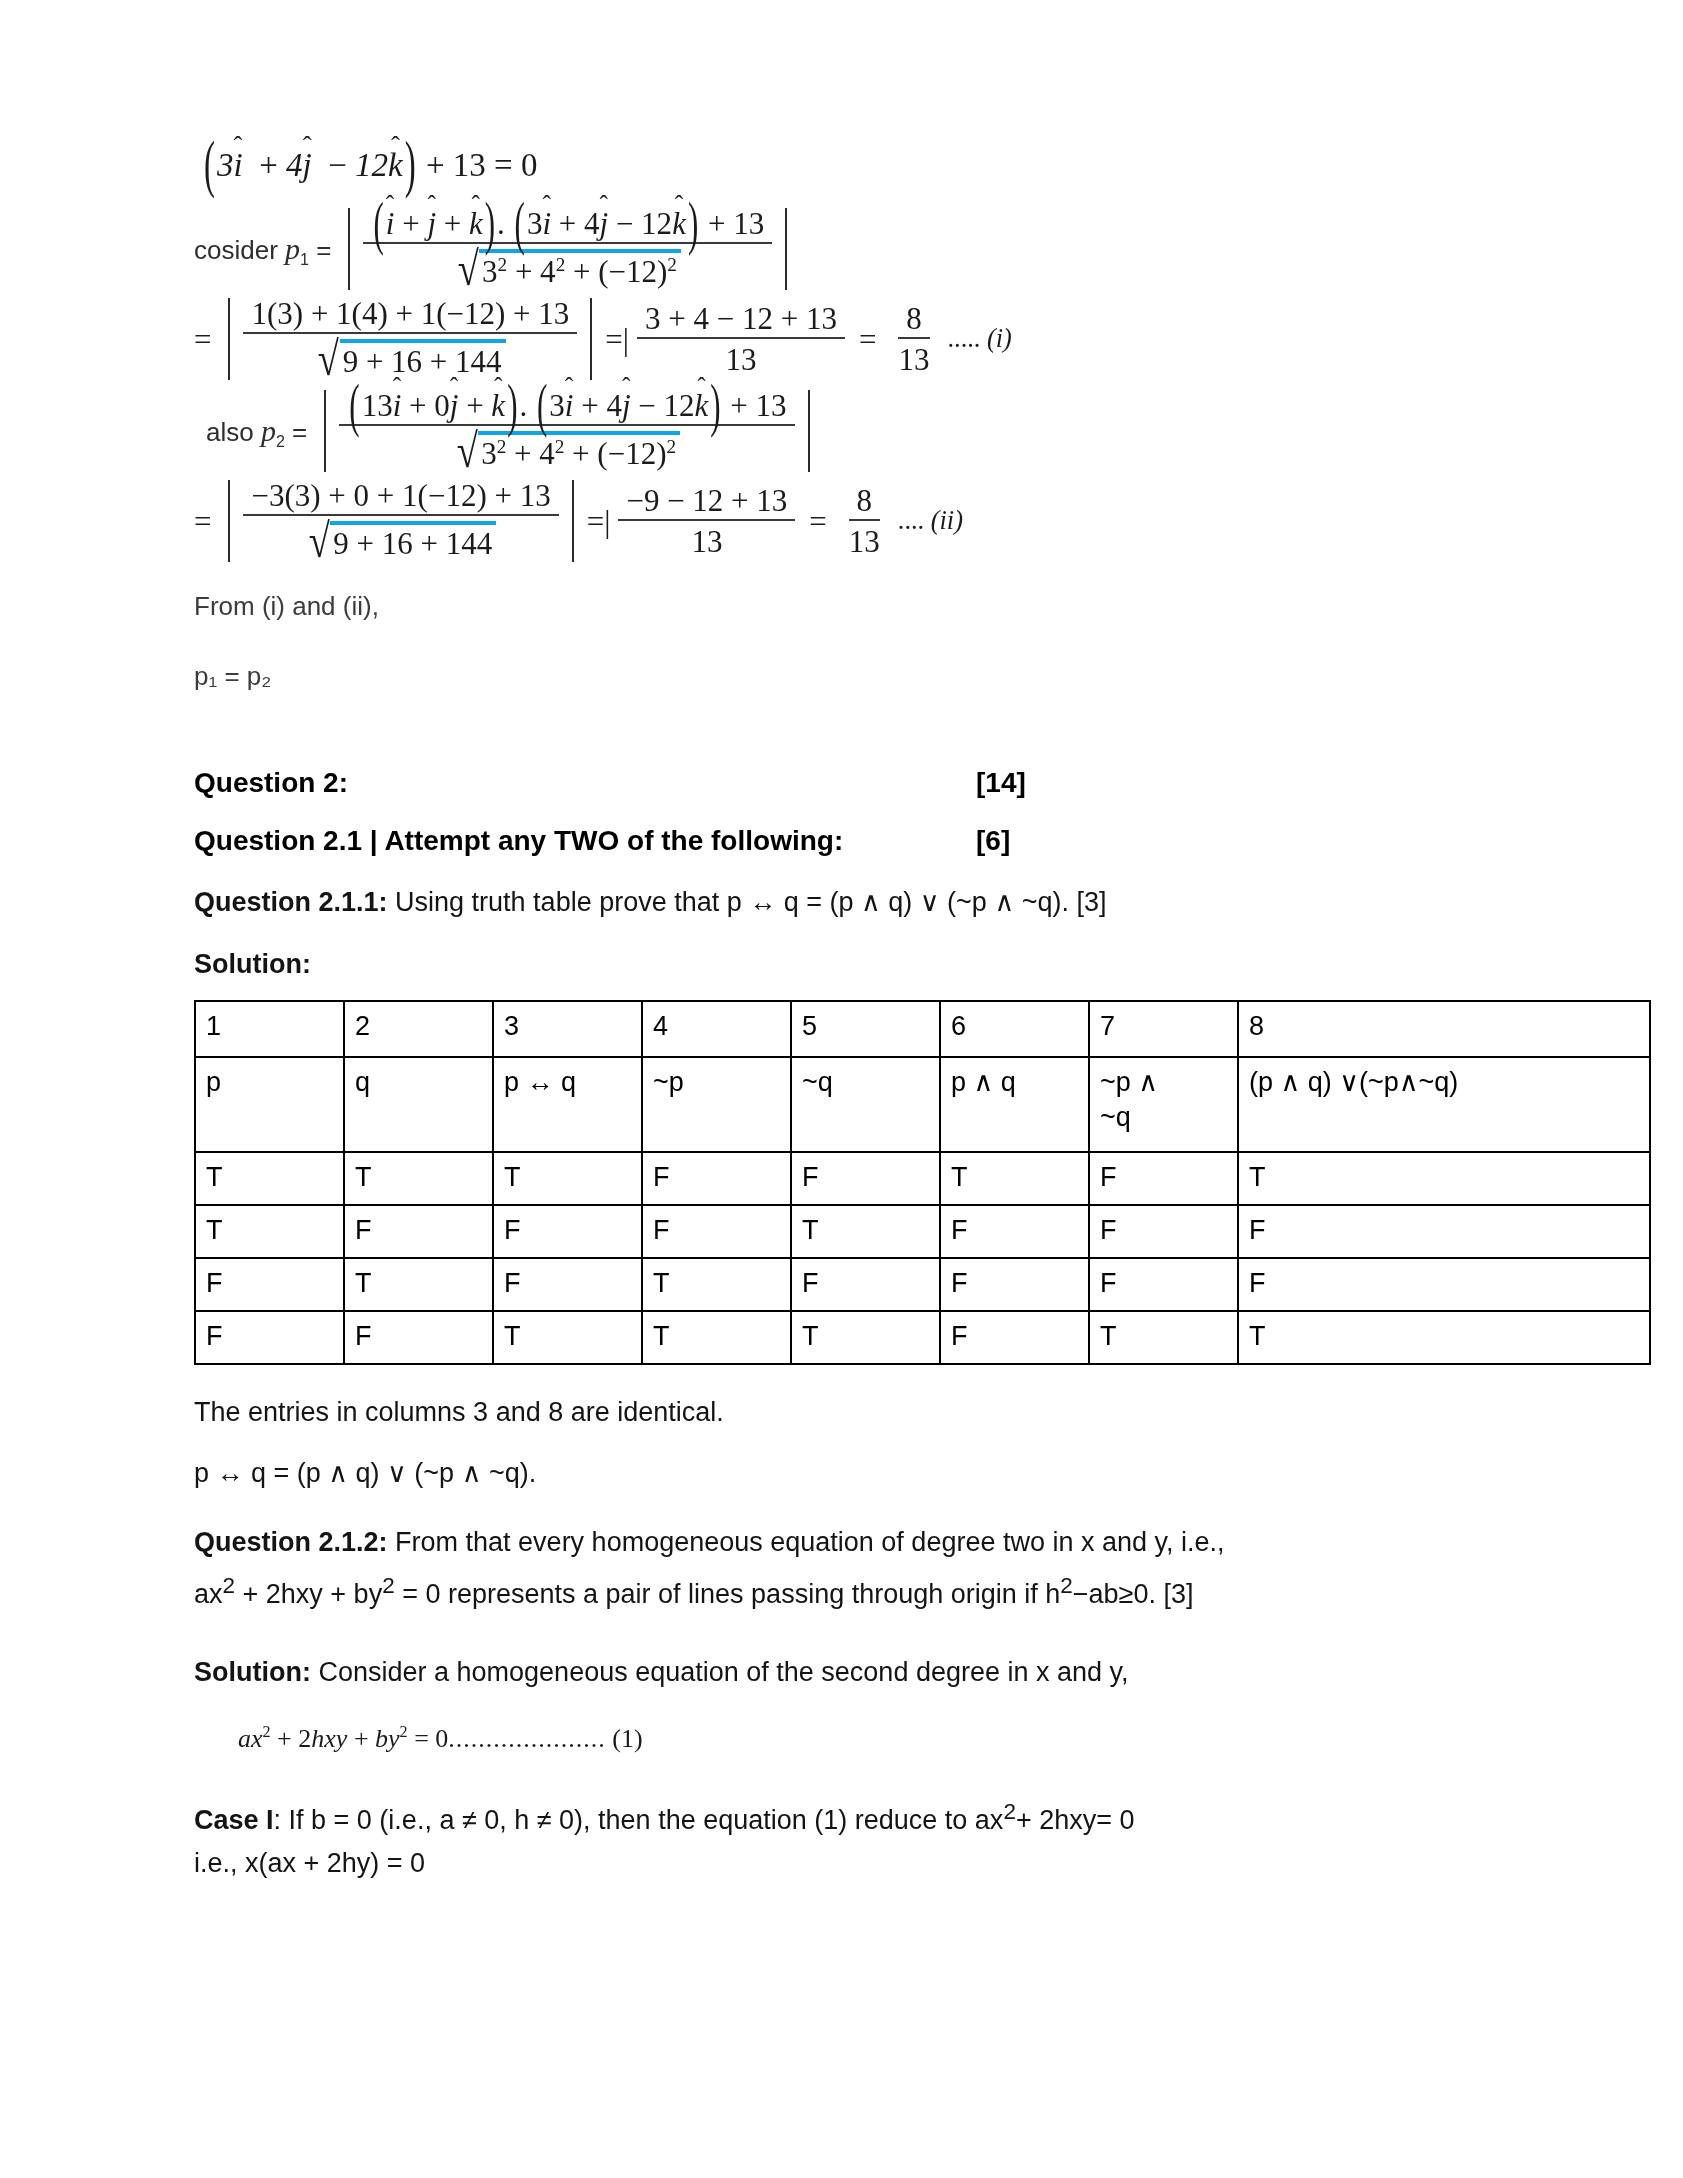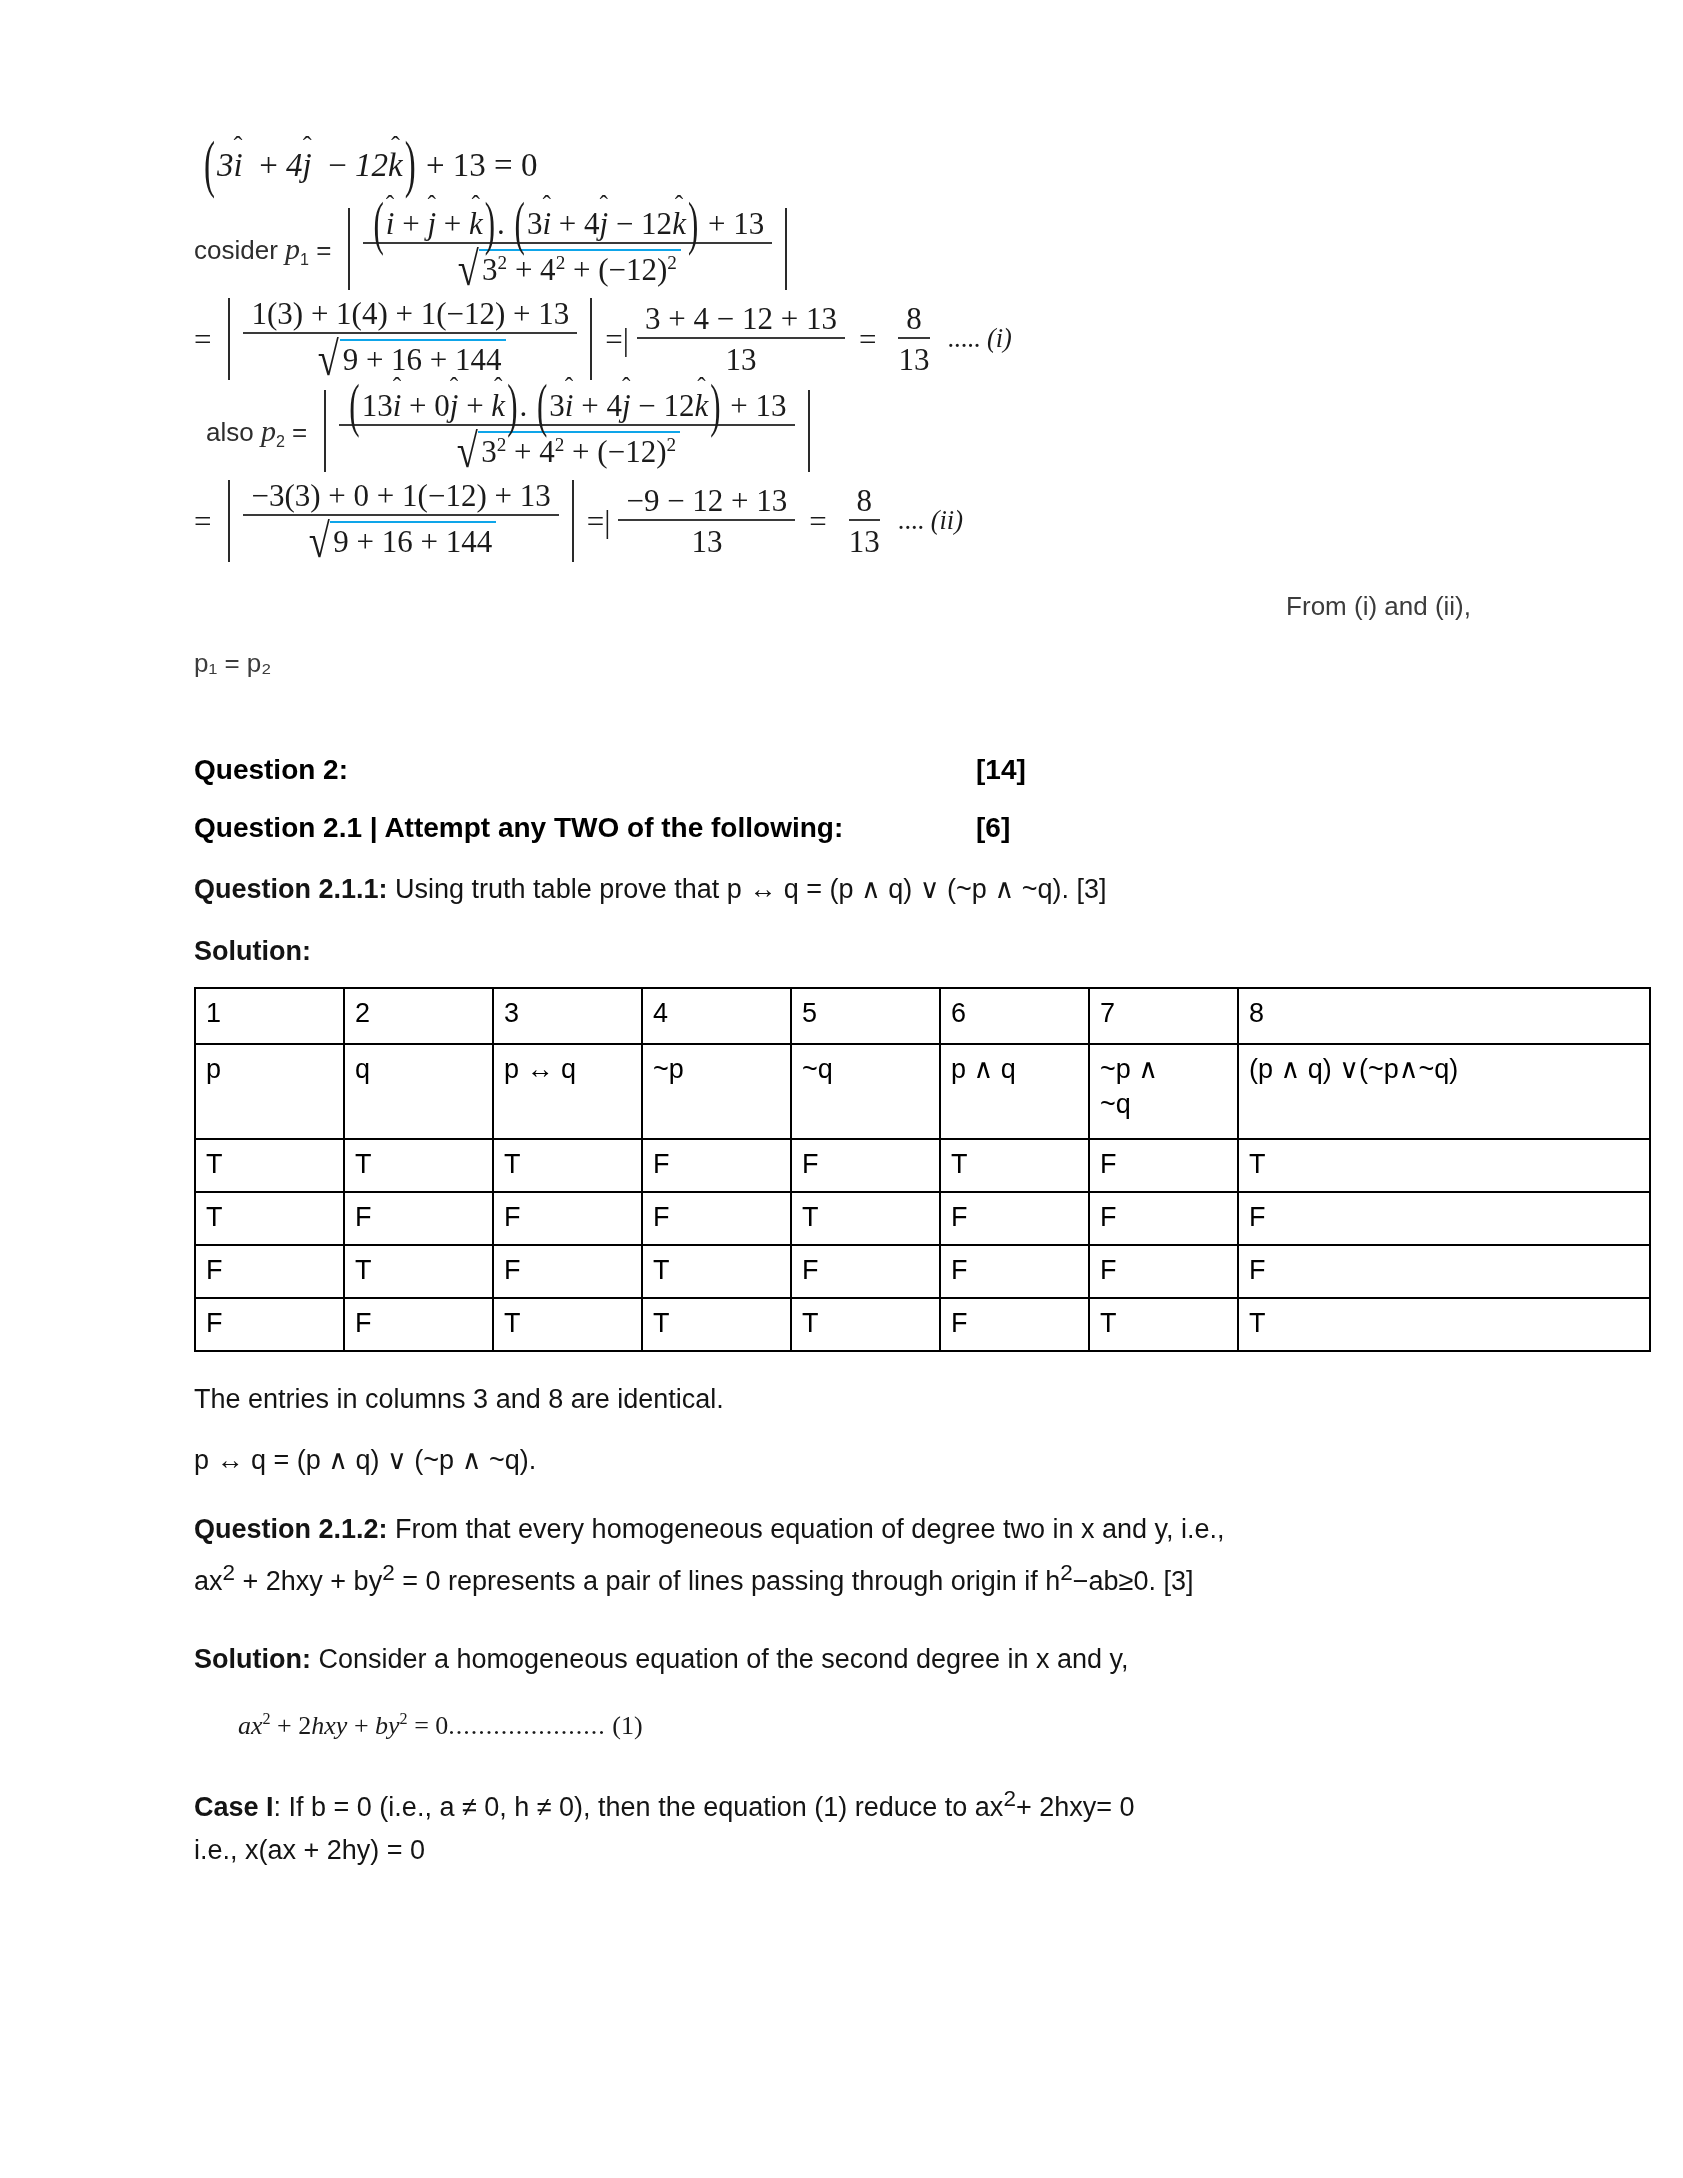--- a/index.html
+++ b/index.html
@@ -81,21 +81,21 @@
     align-items: stretch;
     white-space: nowrap;
   }
   .sqrt .radical {
     font-size: 1.55em;
     line-height: 0.85;
     transform: scaleX(0.8);
     margin-right: -2px;
   }
   .sqrt .radicand {
-    border-top: 2px solid #0ea5e9;
+    border-top: 4px solid #0ea5e9;
     padding: 3px 4px 0 3px;
   }
   sup.s { font-size: 0.62em; vertical-align: super; line-height: 0; }
   sub.s { font-size: 0.62em; vertical-align: sub; line-height: 0; }
   .hat { position: relative; display: inline-block; }
   .hat > .hatmark {
     position: absolute;
     top: -0.62em;
     left: 50%;
     transform: translateX(-50%);
@@ -264,21 +264,21 @@
       </span>
       <span style="margin:0 8px;">=</span>
       <span class="frac">
         <span class="num">8</span>
         <span class="den">13</span>
       </span>
       <span style="font-size:0.85em; margin-left:4px;">.... <i>(ii)</i></span>
     </span>
   </div>
 
-  <p class="txt grey" style="margin-top:26px; margin-bottom:19px;text-align:right;">From (i) and (ii),</p>
+  <p class="txt grey" style="margin-top:26px; margin-bottom:32px;">From (i) and (ii),</p>
 
   <p class="txt grey" style="margin-bottom:40px;">p₁ = p₂</p>
 
   <div class="hdr-row">
     <span class="h" style="width:782px;margin-top:32px;">Question 2:</span>
     <span class="m">[14]</span>
   </div>
 
   <div class="hdr-row">
     <span class="h" style="width:782px;">Question 2.1 | Attempt any TWO of the following:</span>

